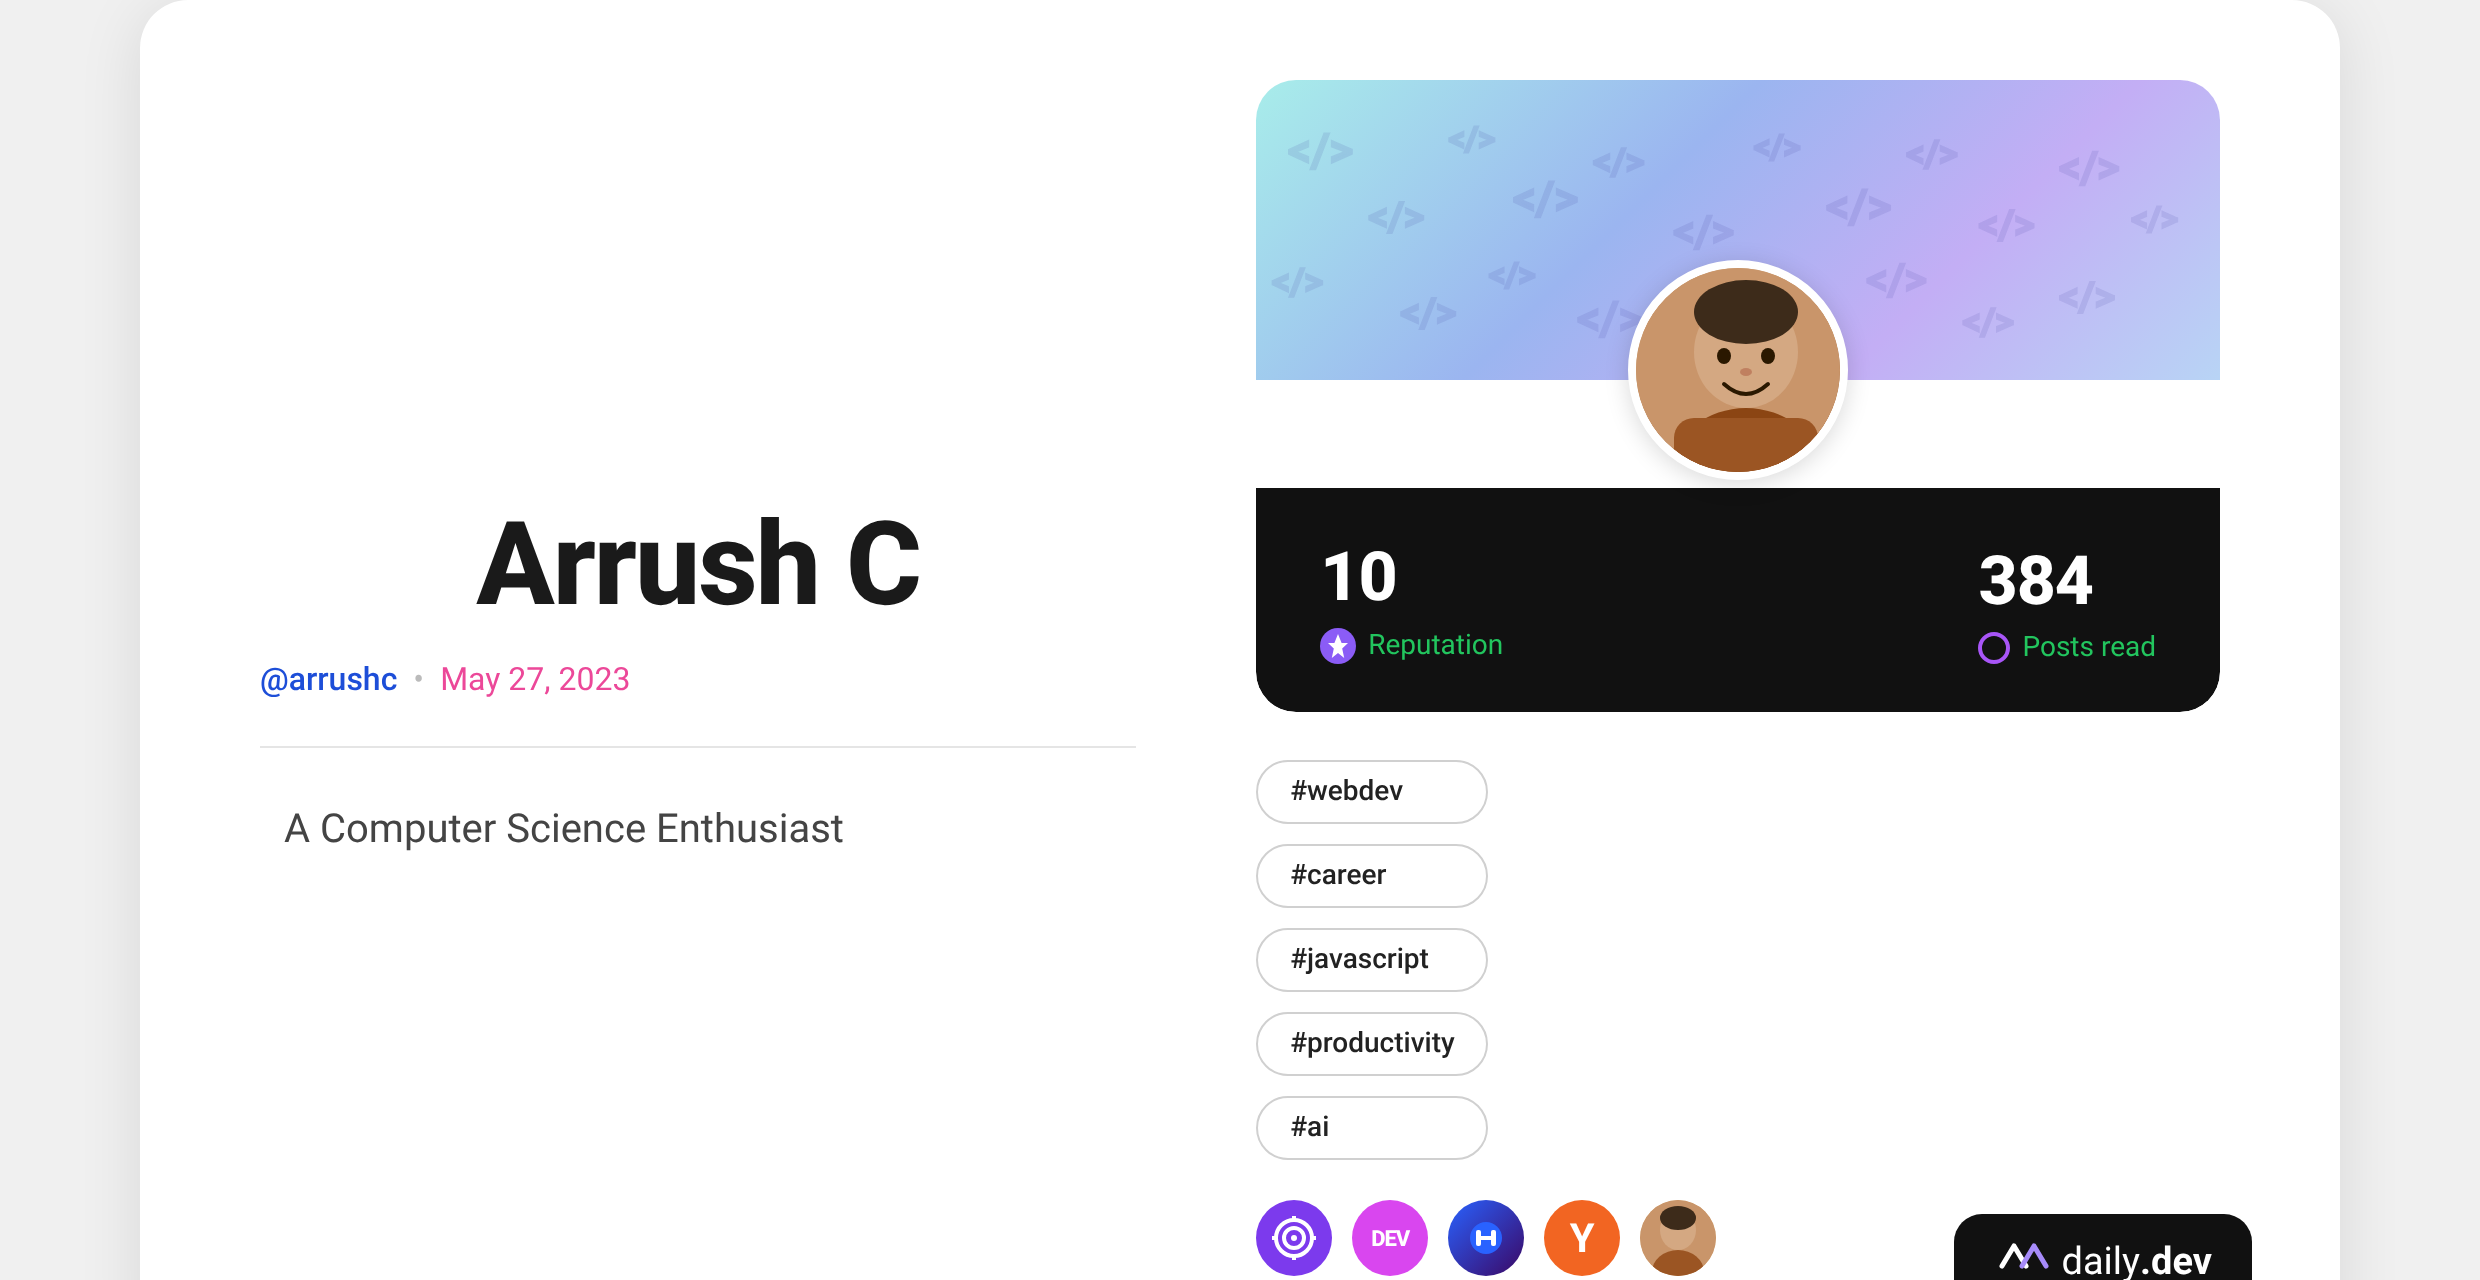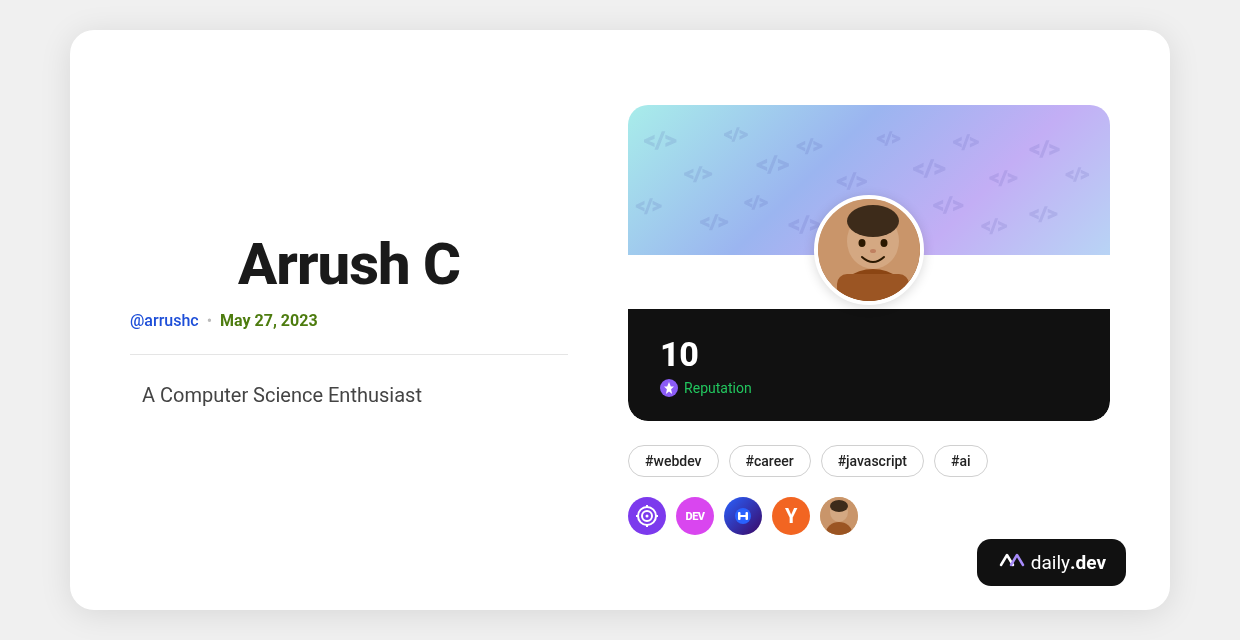--- a/index.html
+++ b/index.html
@@ -49,22 +49,21 @@
       margin-bottom: 24px;
     }
     .user-handle {
       color: #1d4ed8;
       font-weight: 500;
     }
     .user-dot {
       color: #bbb;
     }
     .user-date {
-      color: #4d7c0f;
-      font-weight: bold;
+      color: #ec4899;
     }
     .divider {
       height: 1.5px;
       background: #e5e5e5;
       border: none;
       margin-bottom: 28px;
       width: 100%;
     }
     .user-bio {
       font-size: 20px;
@@ -193,20 +192,21 @@
       font-weight: 400;
     }
 
     
     .tags-row {
       display: flex;
       flex-wrap: wrap;
       gap: 10px;
       margin-bottom: 14px;
       margin-top: 4px;
+      flex-direction: column;
     }
     .tag {
       border: 1.5px solid #d0d0d0;
       border-radius: 999px;
       padding: 7px 16px;
       font-size: 14px;
       color: #222;
       font-weight: 500;
       background: #fff;
     }
@@ -347,27 +347,35 @@
             <span class="stat-value">10</span>
             <div class="stat-label-row">
               <div class="stat-icon stat-icon-reputation">
                 <svg width="10" height="12" viewBox="0 0 10 12" fill="white">
                     <path d="M5 0L6.8 4.5H10L7.1 7.2L8.1 12L5 9.5L1.9 12L2.9 7.2L0 4.5H3.2Z"></path>
                   </svg>
               </div>
               <span class="stat-label-text">Reputation</span>
             </div>
           </div>
+          <div class="stat-item">
+            <span class="stat-value">384</span>
+            <div class="stat-label-row">
+              <div class="stat-icon stat-icon-posts"></div>
+              <span class="stat-label-text">Posts read</span>
+            </div>
+          </div>
         </div>
       </div>
 
       <div class="tags-row">
         <span class="tag">#webdev</span>
         <span class="tag">#career</span>
         <span class="tag">#javascript</span>
+        <span class="tag">#productivity</span>
         <span class="tag">#ai</span>
       </div>
 
       <div class="platforms-row">
 
         <div class="platform-icon platform-purple">
           <svg width="22" height="22" viewBox="0 0 22 22" fill="none">
             <circle cx="11" cy="11" r="9" stroke="white" stroke-width="2"></circle>
             <circle cx="11" cy="11" r="5" stroke="white" stroke-width="2"></circle>
             <circle cx="11" cy="11" r="1.5" fill="white"></circle>

